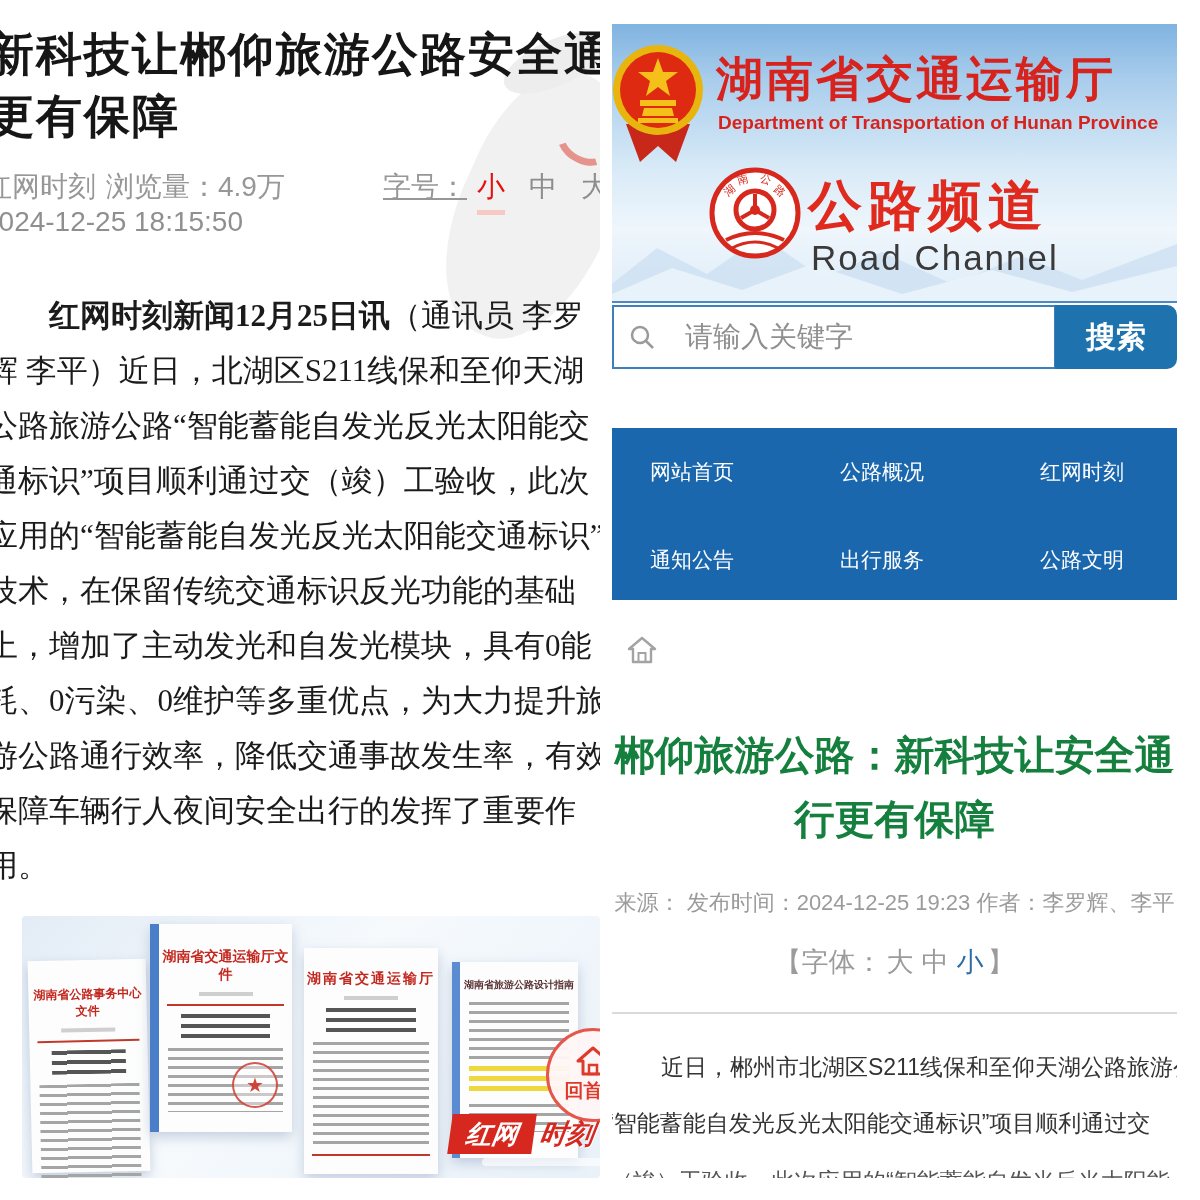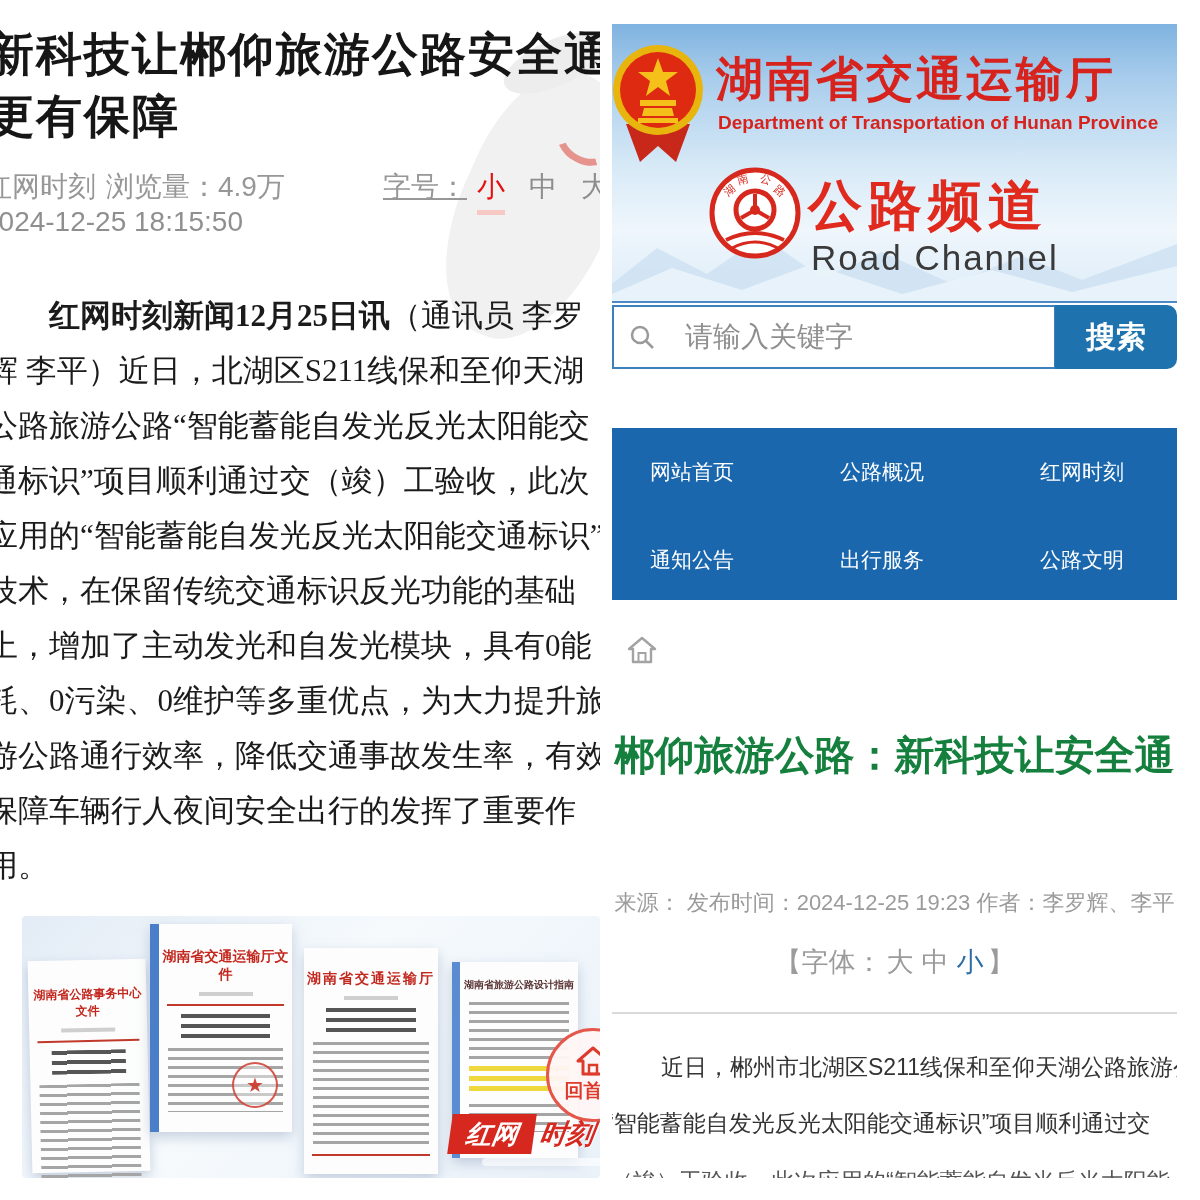--- a/index.html
+++ b/index.html
@@ -288,20 +288,21 @@
     </div>
 
     <div class="crumb">
       <svg class="crumb-ico" width="32" height="32" viewBox="0 0 32 32">
         <path d="M16 4 L29 15 L25 15 L25 28 L7 28 L7 15 L3 15 Z" fill="none" stroke="#a3a3a3" stroke-width="2.4" stroke-linejoin="round"></path>
         <rect x="12.5" y="19" width="7" height="9" fill="none" stroke="#a3a3a3" stroke-width="2"></rect>
       </svg>
     </div>
 
     <div class="art-title l1">郴仰旅游公路：新科技让安全通</div>
+    <div class="art-title l2">行更有保障</div>
 
     <div class="art-meta">来源：  发布时间：2024-12-25 19:23 作者：李罗辉、李平</div>
 
     <div class="font-row"><span>【字体：</span><span class="fr-opt">大</span><span class="fr-opt">中</span><span class="fr-opt fr-small">小</span><span>】</span></div>
 
     <div class="art-divider"></div>
 
     <div class="rp-line b1">近日，郴州市北湖区S211线保和至仰天湖公路旅游公路</div>
     <div class="rp-line b2">“智能蓄能自发光反光太阳能交通标识”项目顺利通过交</div>
     <div class="rp-line b3">（竣）工验收，此次应用的“智能蓄能自发光反光太阳能</div>

